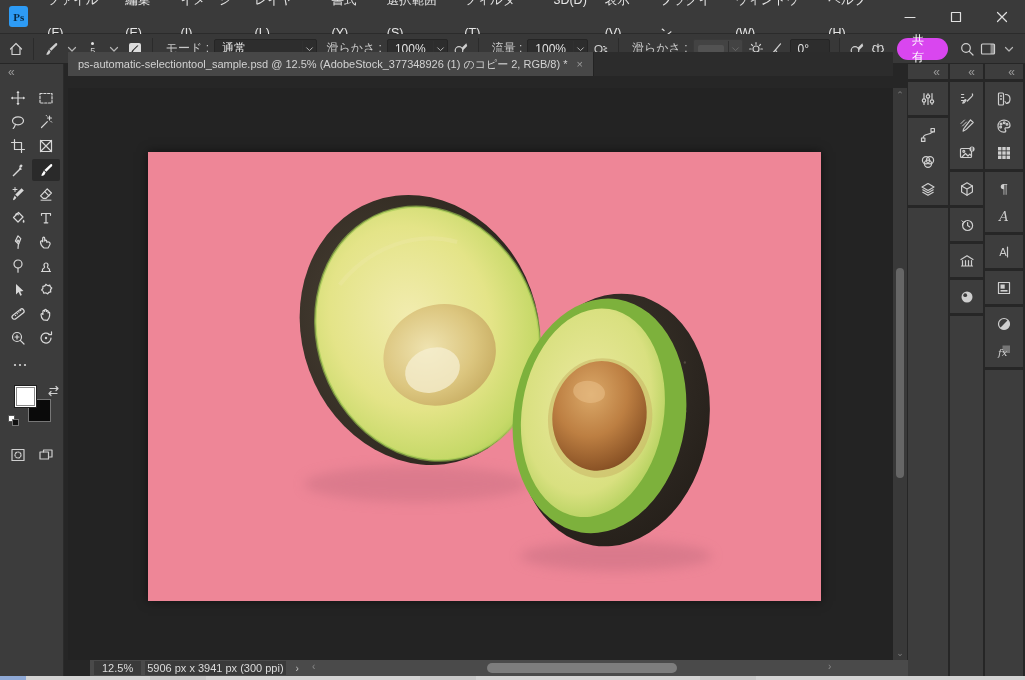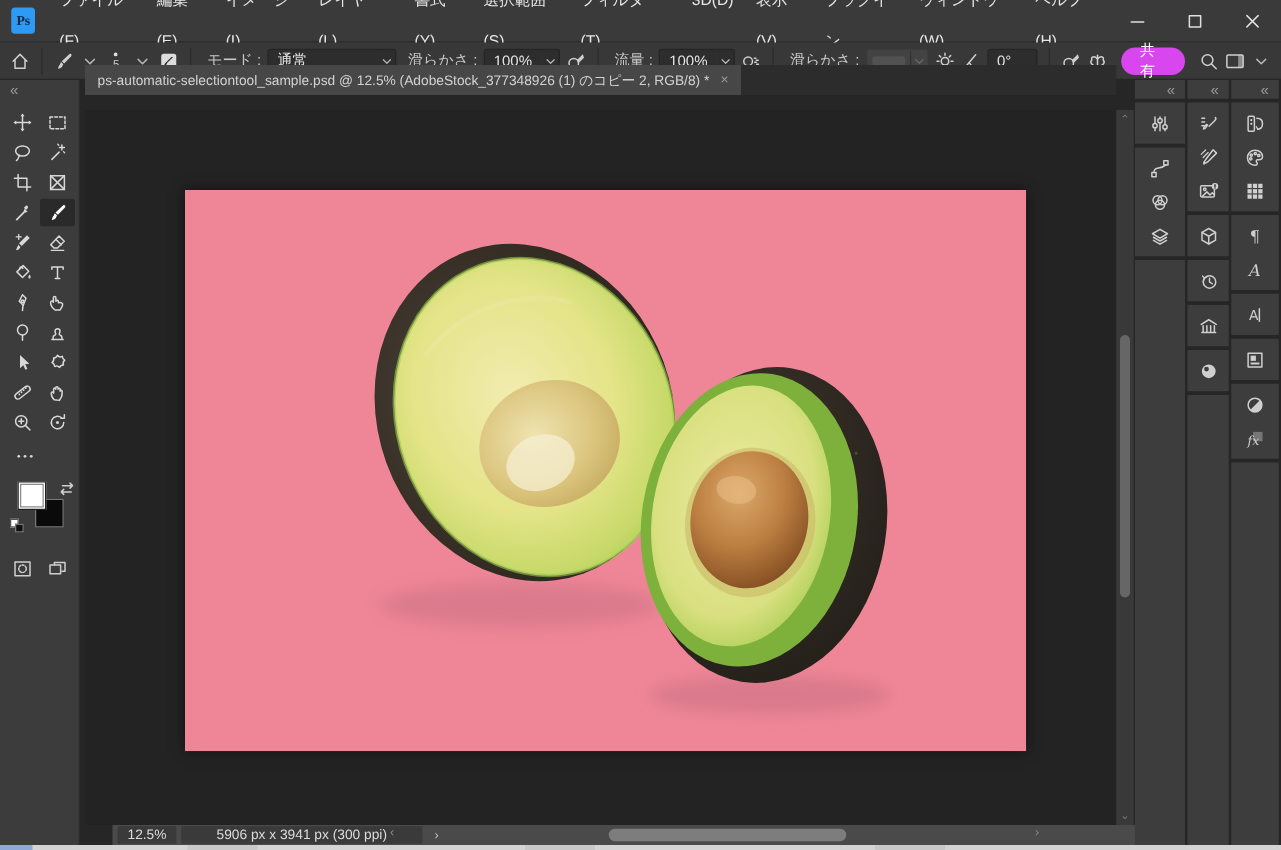--- a/index.html
+++ b/index.html
@@ -562,21 +562,21 @@
 </div>
 
 <div id="vscroll">
   <div class="arr" style="top:2px">⌃</div>
   <div id="vscroll-thumb"></div>
   <div class="arr" style="bottom:2px">⌄</div>
 </div>
 
 <div id="statusbar">
   <span class="sbox">12.5%</span>
-  <span class="sbox" style="padding:1px 28px">5906 px x 3941 px (300 ppi)</span>
+  <span class="sbox" style="padding:1px 2px">5906 px x 3941 px (300 ppi)</span>
   <span id="sb-chev">›</span>
   <span id="hscroll-left">‹</span>
   <div id="hscroll-thumb"></div>
   <span id="hscroll-right">›</span>
 </div>
 
 <div id="dock" class="abs">
     <div class="dcol" style="width: 40px;">
       <div class="hdr collapse">«</div>
       <div class="dgroup">

